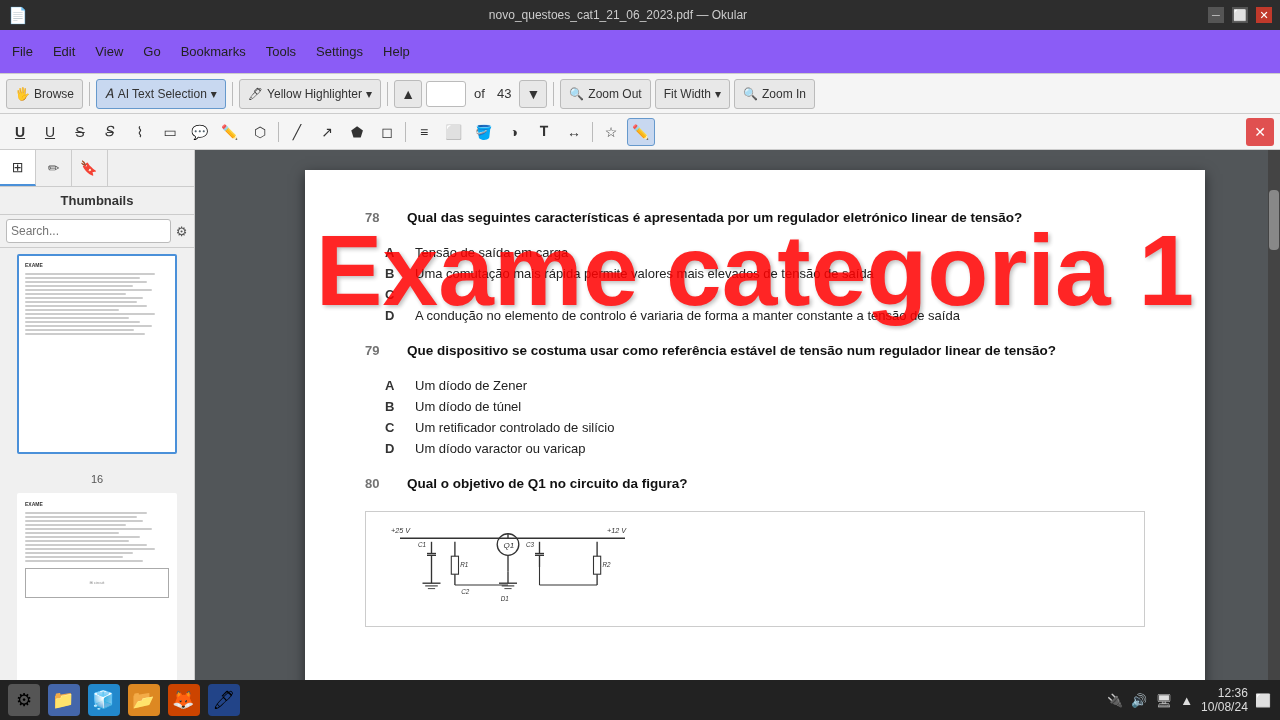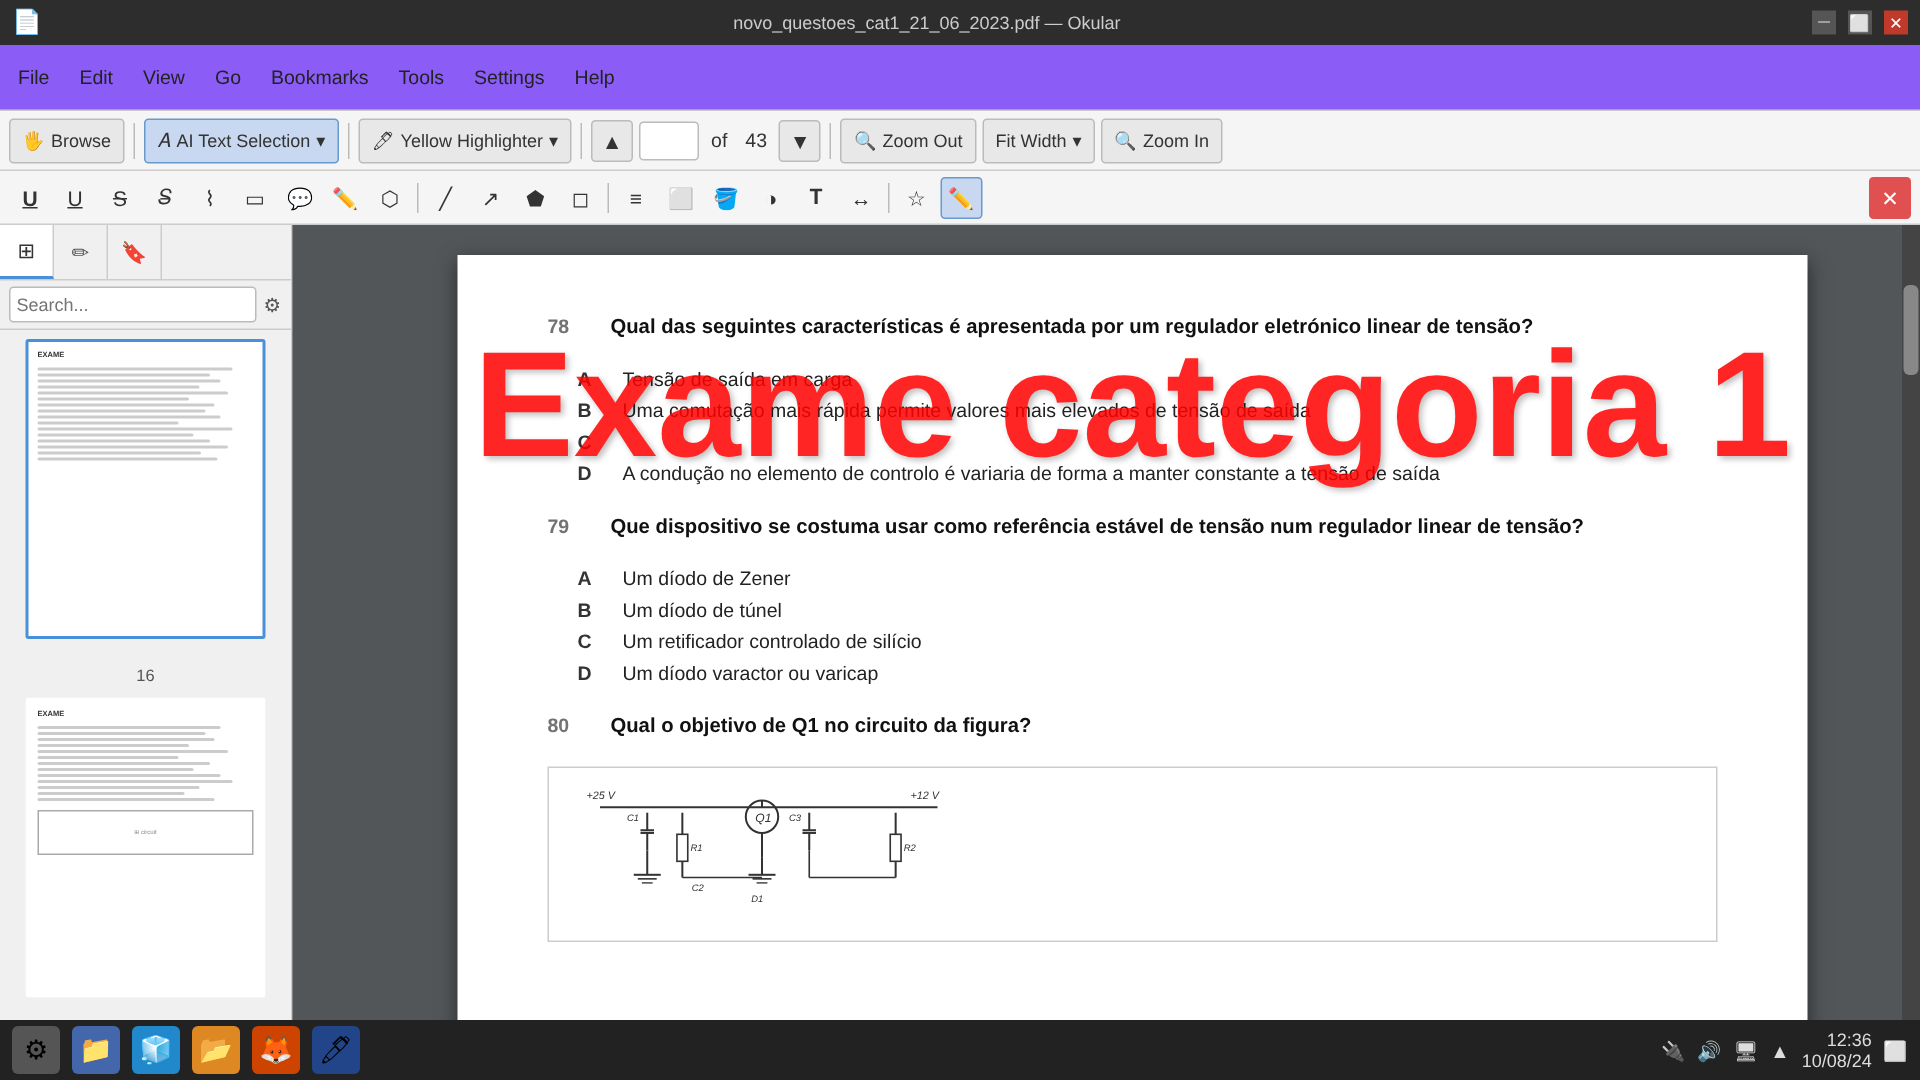--- a/index.html
+++ b/index.html
@@ -259,20 +259,21 @@
 </div>
 
 <div class="main-area">
 
   <div class="sidebar">
     <div class="sidebar-tabs">
       <div class="sidebar-tab active" title="Thumbnails">⊞</div>
       <div class="sidebar-tab" title="Annotations">✏</div>
       <div class="sidebar-tab" title="Bookmarks">🔖</div>
     </div>
+    <div class="sidebar-title">Thumbnails</div>
     <div class="sidebar-search">
       <input class="search-input" type="text" placeholder="Search..." style="">
       <button class="filter-btn">⚙</button>
     </div>
     <div class="thumbnails-list">
 
       <div class="thumb-item">
         <div class="thumb-img selected">
           <div class="thumb-content">
             <div style="font-size:5px;font-weight:bold;margin-bottom:3px;">EXAME</div>

